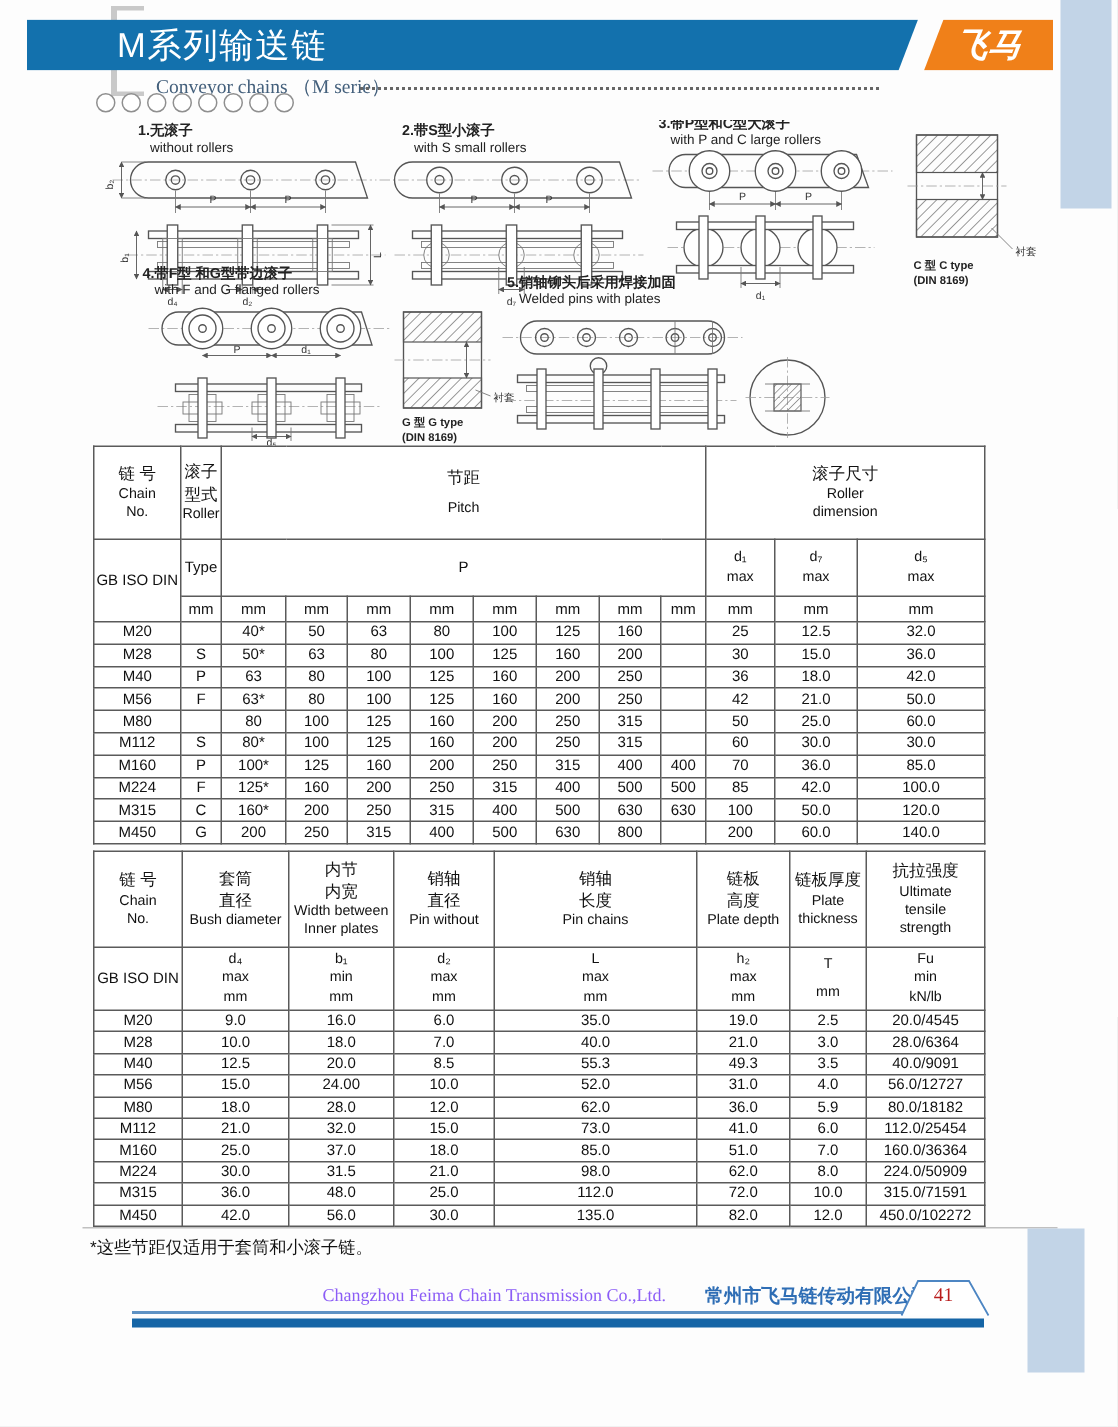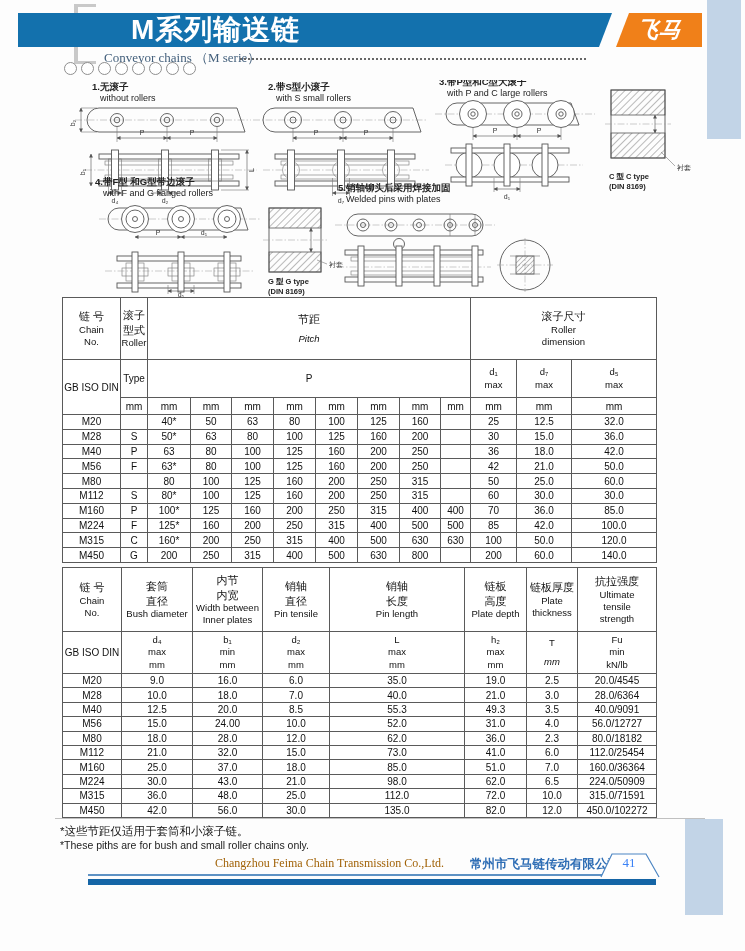--- a/index.html
+++ b/index.html
@@ -3,22 +3,22 @@
 <meta charset="utf-8">
 <style>
   html,body{margin:0;padding:0;background:#e8e8e8;}
   .page{position:relative;width:745px;height:951px;background:#fdfdfd;overflow:hidden;
         font-family:"Liberation Sans","DejaVu Sans",sans-serif;color:#111;}
   
   .bracket{position:absolute;left:74px;top:4px;width:18px;height:54px;z-index:0;
            border-left:4px solid #c9c9c9;border-top:3px solid #c9c9c9;border-bottom:3px solid #c9c9c9;}
   .banner{position:absolute;left:18px;top:13px;width:594px;height:34px;background:#1371ad;z-index:1;
           clip-path:polygon(0 0,100% 0,calc(100% - 13px) 100%,0 100%);}
-  .banner .t{display:block;padding-left:113px;line-height:34px;color:#fff;
-             font-size:28px;font-weight:bold;letter-spacing:1px;}
+  .banner .t{display:block;padding-left:60px;line-height:34px;color:#fff;
+             font-size:23px;font-weight:normal;letter-spacing:1px;}
   .logo{position:absolute;left:616px;top:13px;width:86px;height:34px;background:#f08019;z-index:1;
         clip-path:polygon(13px 0,100% 0,100% 100%,0 100%);text-align:center;}
   .logo .lt{display:inline-block;color:#fff;font-size:22px;font-weight:bold;font-style:italic;
             line-height:33px;transform:skewX(-8deg);font-family:"Liberation Serif",serif;}
   .strip-tr{position:absolute;left:707px;top:0;width:34px;height:139px;background:#c2d4e7;}
   .strip-br{position:absolute;left:685px;top:819px;width:38px;height:96px;background:#c2d4e7;}
   .subtitle{position:absolute;left:104px;top:49px;font-family:"Liberation Serif","DejaVu Serif",serif;
             font-size:13px;color:#44607c;}
   .dots{position:absolute;left:240px;top:50px;width:346px;height:8px;border-bottom:2px dotted #666;}
   .circles{position:absolute;left:64px;top:62px;display:flex;}
@@ -42,33 +42,33 @@
   th,td{border:1px solid #5a5a5a;text-align:center;vertical-align:middle;padding:0;
         font-weight:normal;font-size:10px;overflow:hidden;}
   tr.h1 th{font-size:9.5px;}
   .cn{display:block;font-size:11px;line-height:1.35;}
   .en{display:block;font-size:9.5px;line-height:1.25;}
   .sym{display:block;font-size:9.5px;line-height:1.3;}
   #t1 tr.h1{height:62px;} #t1 tr.h2{height:38px;} #t1 tr.h3{height:17px;}
   #t1 tbody tr{height:14.8px;}
   #t2 tr.h1{height:64px;} #t2 tr.h2{height:42px;}
   #t2 tbody tr{height:14.4px;}
-  .gap{margin-top:6px;font-style:italic;}
+  .gap{margin-top:6px;}
   
   .footnote1{position:absolute;left:60px;top:824px;font-size:11.5px;color:#111;}
   .footnote2{position:absolute;left:60px;top:839px;font-size:10.5px;color:#222;}
   .rule-faint{position:absolute;left:55px;top:818px;width:650px;height:1px;background:#c0c0c0;}
   .line-thin{position:absolute;left:88px;top:874px;width:568px;height:2px;background:#5e92c4;}
   .line-thick{position:absolute;left:88px;top:879px;width:568px;height:6px;background:#1565a6;}
   .co-en{position:absolute;left:215px;top:856px;font-family:"Liberation Serif","DejaVu Serif",serif;
-         font-size:12px;color:#a16207;}
+         font-size:12px;color:#8b5cf6;}
   .co-cn{position:absolute;left:470px;top:856px;font-size:12.5px;font-weight:bold;color:#2f6eb5;}
   .pagenum-box{position:absolute;left:600px;top:852px;z-index:2;}
   .pagenum-box span{position:absolute;left:0;top:3px;width:58px;text-align:center;
-         font-family:"Liberation Serif",serif;font-size:13px;color:#3b82f6;}
+         font-family:"Liberation Serif",serif;font-size:13px;color:#b91c1c;}
 </style>
 </head>
 <body>
 
 <div class="page">
 
   <div class="bracket"></div>
   <div class="banner">
     <span class="t">M系列输送链</span>
   </div>
@@ -562,26 +562,26 @@
         </th>
         <th>
           <span class="cn">内节</span>
           <span class="cn">内宽</span>
           <span class="en">Width between</span>
           <span class="en">Inner plates</span>
         </th>
         <th>
           <span class="cn">销轴</span>
           <span class="cn">直径</span>
-          <span class="en">Pin tensile</span>
+          <span class="en">Pin without</span>
         </th>
         <th>
           <span class="cn">销轴</span>
           <span class="cn">长度</span>
-          <span class="en">Pin length</span>
+          <span class="en">Pin chains</span>
         </th>
         <th>
           <span class="cn">链板</span>
           <span class="cn">高度</span>
           <span class="en">Plate depth</span>
         </th>
         <th>
           <span class="cn">链板厚度</span>
           <span class="en">Plate</span>
           <span class="en">thickness</span>
@@ -672,21 +672,21 @@
           <td>4.0</td>
           <td>56.0/12727</td>
         </tr>
         <tr>
           <td>M80</td>
           <td>18.0</td>
           <td>28.0</td>
           <td>12.0</td>
           <td>62.0</td>
           <td>36.0</td>
-          <td>2.3</td>
+          <td>5.9</td>
           <td>80.0/18182</td>
         </tr>
         <tr>
           <td>M112</td>
           <td>21.0</td>
           <td>32.0</td>
           <td>15.0</td>
           <td>73.0</td>
           <td>41.0</td>
           <td>6.0</td>
@@ -698,25 +698,25 @@
           <td>37.0</td>
           <td>18.0</td>
           <td>85.0</td>
           <td>51.0</td>
           <td>7.0</td>
           <td>160.0/36364</td>
         </tr>
         <tr>
           <td>M224</td>
           <td>30.0</td>
-          <td>43.0</td>
+          <td>31.5</td>
           <td>21.0</td>
           <td>98.0</td>
           <td>62.0</td>
-          <td>6.5</td>
+          <td>8.0</td>
           <td>224.0/50909</td>
         </tr>
         <tr>
           <td>M315</td>
           <td>36.0</td>
           <td>48.0</td>
           <td>25.0</td>
           <td>112.0</td>
           <td>72.0</td>
           <td>10.0</td>
@@ -730,21 +730,20 @@
           <td>135.0</td>
           <td>82.0</td>
           <td>12.0</td>
           <td>450.0/102272</td>
         </tr>
       </tbody>
   </table>
 
   <div class="rule-faint"></div>
   <div class="footnote1">*这些节距仅适用于套筒和小滚子链。</div>
-  <div class="footnote2">*These piths are for bush and small roller chains only.</div>
 
   <div class="line-thin"></div>
   <div class="line-thick"></div>
   <div class="co-en">Changzhou Feima Chain Transmission Co.,Ltd.</div>
   <div class="co-cn">常州市飞马链传动有限公司</div>
   <div class="pagenum-box">
     <svg width="60" height="26" viewBox="0 0 60 26">
       <path d="M1,25 L12,2 L46,2 L59,25" fill="#ffffff" stroke="#4d86c3" stroke-width="1.2"></path>
     </svg>
     <span>41</span>

